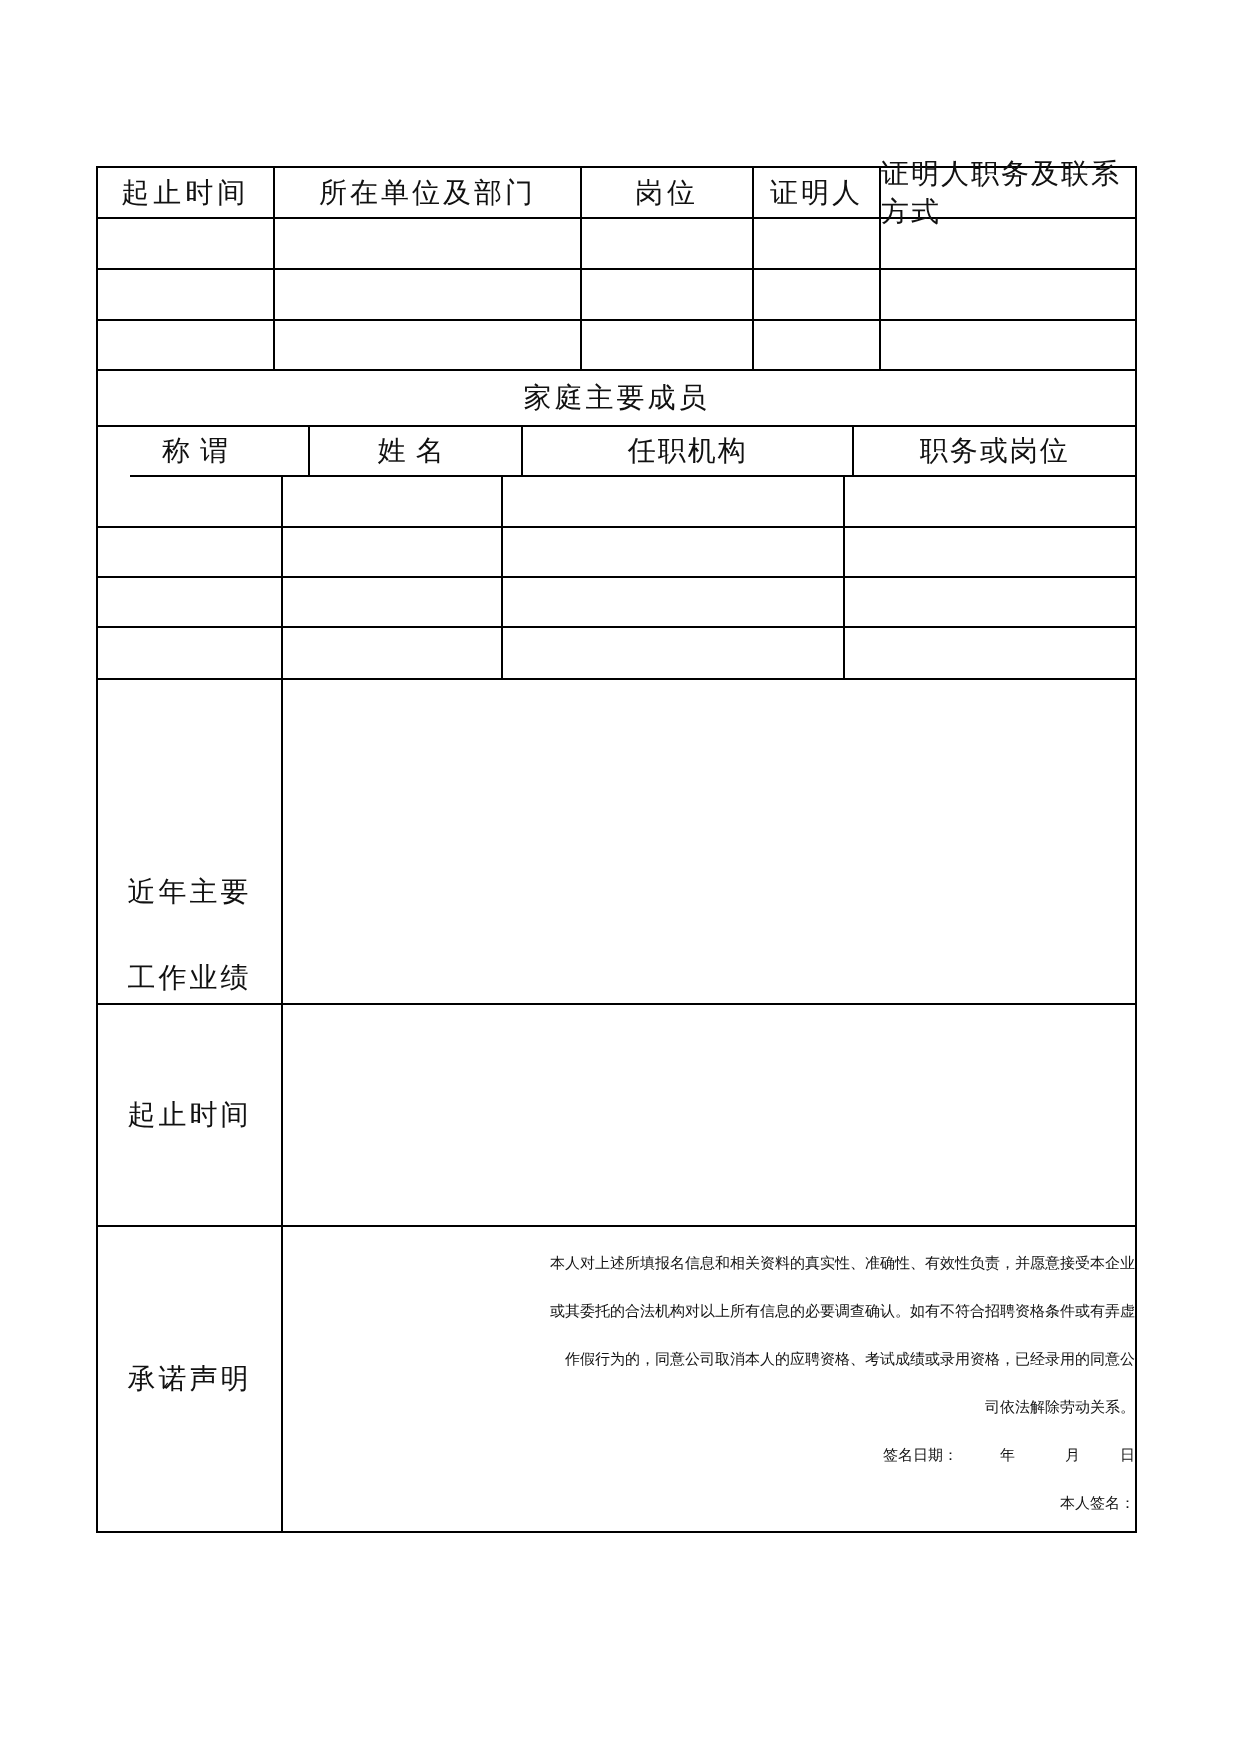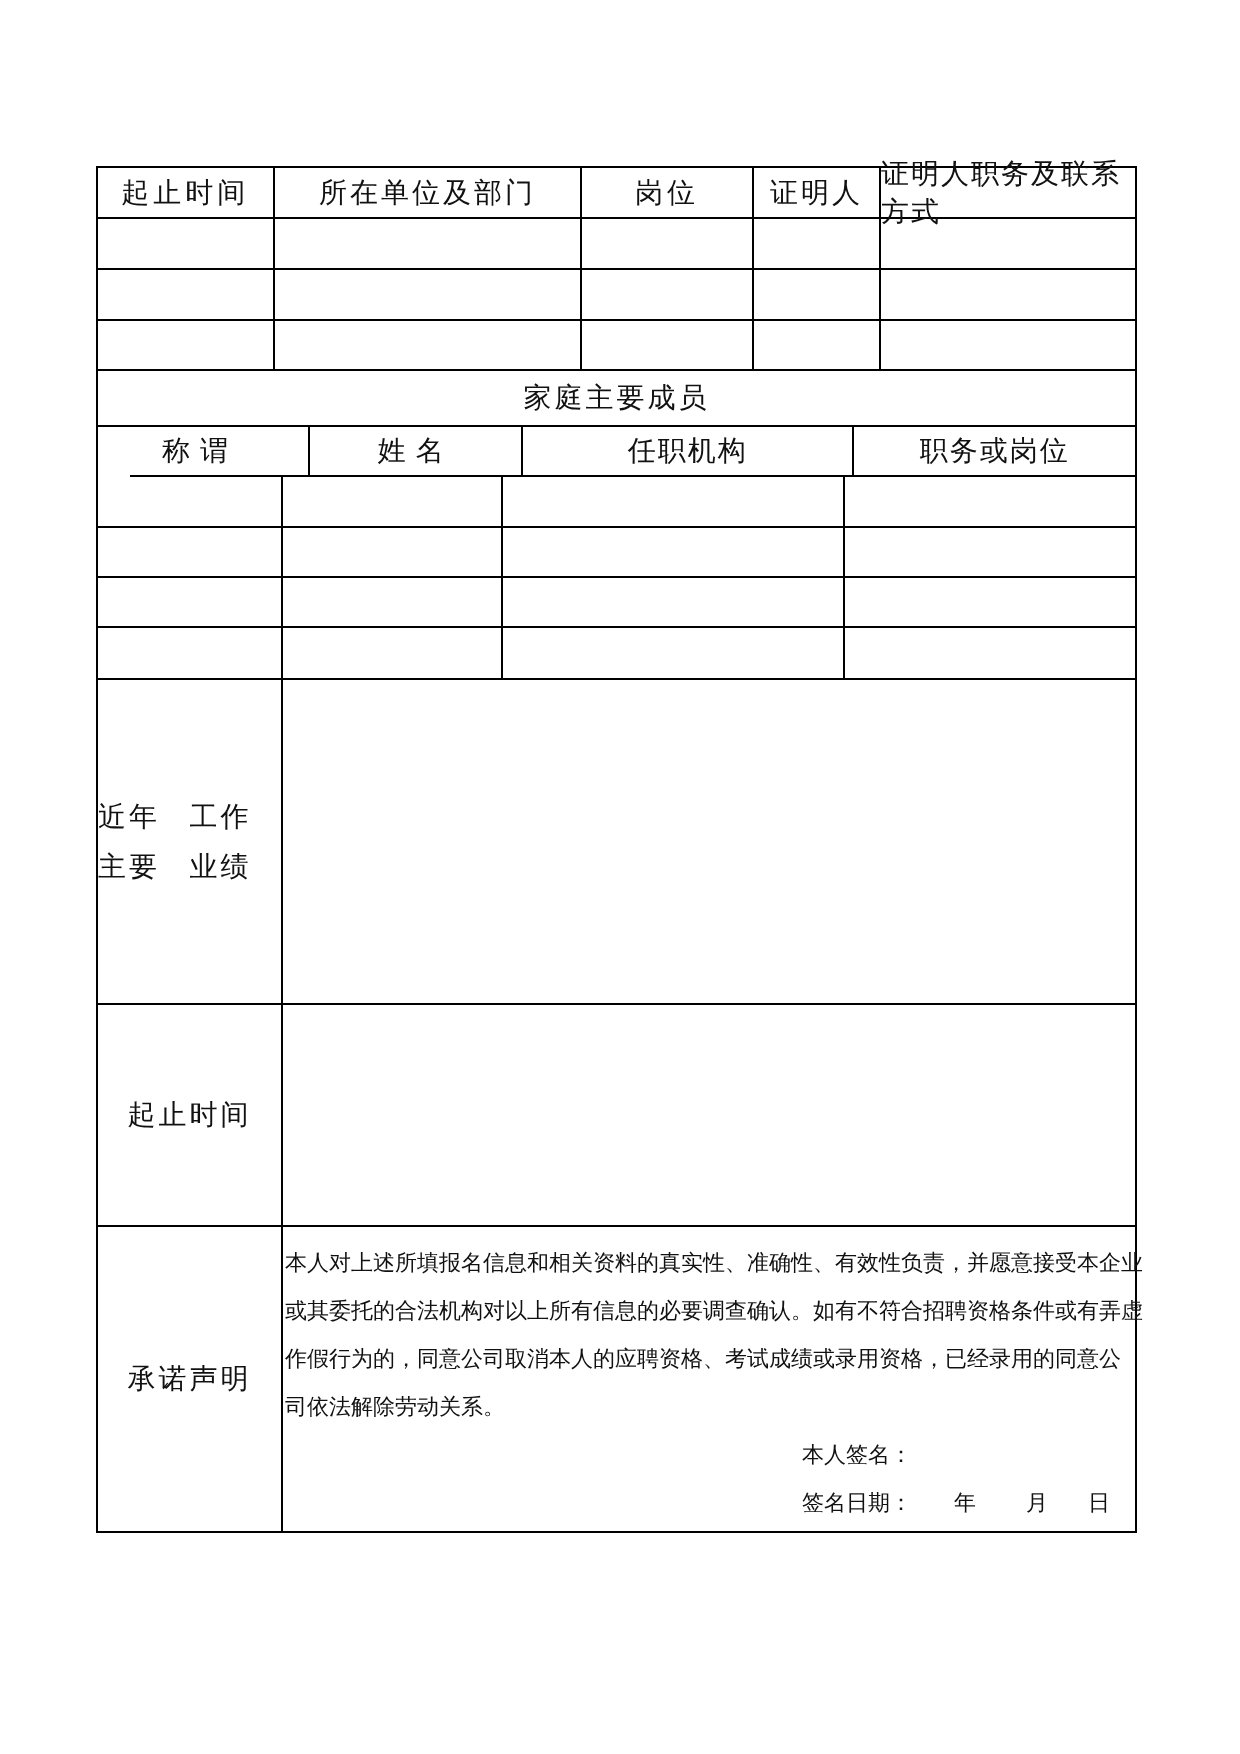--- a/index.html
+++ b/index.html
@@ -48,27 +48,28 @@
   .full{width:1037px}
 
   .ls2{letter-spacing:2px}
   .ls3{letter-spacing:3px}
   .ls4{letter-spacing:4px}
   .ls10{letter-spacing:10px}
 
   .cell.start { justify-content:flex-start; }
   .pad32 { padding-left:32px;margin-left:32px; }
 
-  .label-col { flex-direction:row; justify-content:flex-end; }
+  .label-col { flex-direction:column; justify-content:flex-end;gap:36px; }
   .label-col div { line-height:50px; letter-spacing:3px; }
 
   .decl-cell {
     display:block;
-    padding:12px 0 0 2px;
-    font-size:22px;
+    padding:12px 0 0 8px;
+    font-size:15px;
+    text-align:right;
   }
   .decl-line {
     line-height:48px;
     white-space:nowrap;
   }
   .sig-line {
     line-height:48px;
     margin-left:517px;
     white-space:nowrap;
   }
@@ -186,22 +187,22 @@
     <div class="row h304 bottom">
       <div class="cell lA">
           <span class="ls3">承诺声明</span>
         </div>
       <div class="cell lB last decl-cell">
         <div class="decl-line">本人对上述所填报名信息和相关资料的真实性、准确性、有效性负责，并愿意接受本企业</div>
         <div class="decl-line">或其委托的合法机构对以上所有信息的必要调查确认。如有不符合招聘资格条件或有弄虚</div>
         <div class="decl-line">作假行为的，同意公司取消本人的应聘资格、考试成绩或录用资格，已经录用的同意公</div>
         <div class="decl-line">司依法解除劳动关系。</div>
         <div class="sig-line">
+          <span>签名日期：</span><span class="gap-y">年</span><span class="gap-m">月</span><span class="gap-d">日</span>
+        </div>
+        <div class="sig-line">
           <span>本人签名：</span>
-        </div>
-        <div class="sig-line">
-          <span>签名日期：</span><span class="gap-y">年</span><span class="gap-m">月</span><span class="gap-d">日</span>
         </div>
       </div>
     </div>
 
   </div>
 </div>
 
 </body></html>

